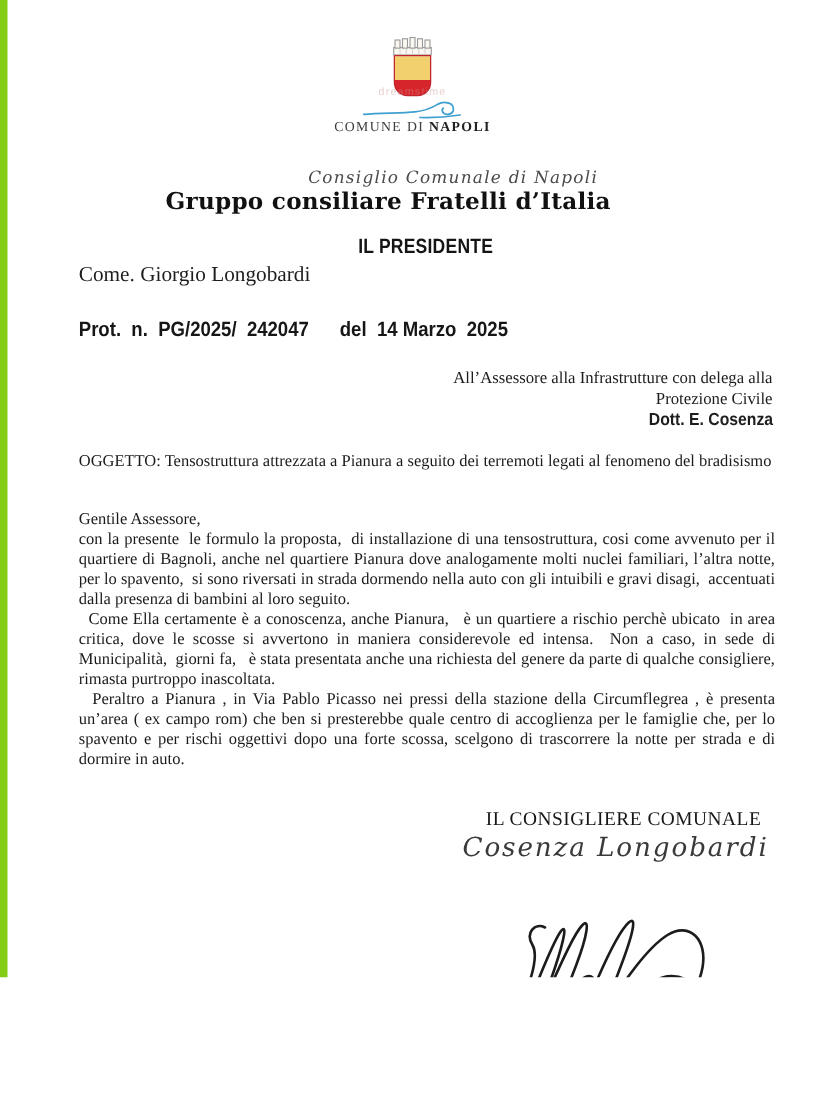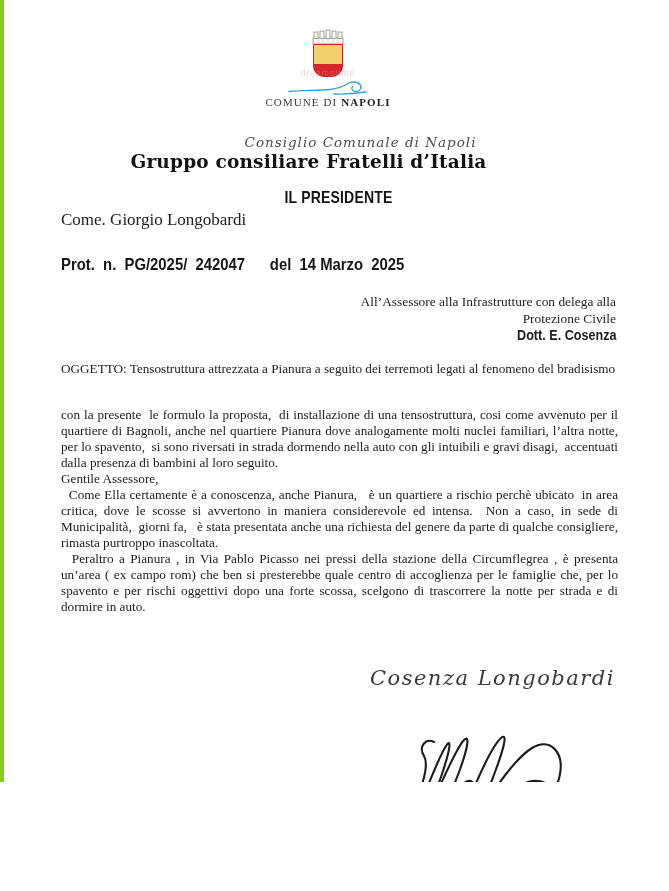--- a/index.html
+++ b/index.html
@@ -1,20 +1,20 @@
 <!DOCTYPE html>
 <html><head>
 <meta charset="utf-8">
 <style>
   html,body{margin:0;padding:0;background:#ffffff;}
   .page{
     position:relative;
     width:669px;height:782px;
     background:#ffffff;
-    border-left:4px solid #84cc16;
+    border-left:6px solid #84cc16;
     box-sizing:border-box;
     font-family:"Liberation Serif", serif;
     color:#1c1c1c;
     overflow:hidden;
   }
   
   .logo{position:absolute;top:28px;left:244px;width:160px;display:flex;flex-direction:column;align-items:center;}
   .crown{display:block;}
   .shield{
     width:30px;height:33px;
@@ -141,27 +141,28 @@
 
   <div class="recipient">
     <div>All’Assessore alla Infrastrutture con delega alla</div>
     <div>Protezione Civile</div>
     <div><span class="cond">Dott. E. Cosenza</span></div>
   </div>
 
   <div class="subject">OGGETTO: Tensostruttura attrezzata a Pianura a seguito dei terremoti legati al fenomeno del bradisismo</div>
 
   <div class="letter-body">
+    <p>Gentile Assessore,</p>
     <p>con la presente&nbsp; le formulo la proposta,&nbsp; di installazione di una tensostruttura, cosi come avvenuto per il quartiere di Bagnoli, anche nel quartiere Pianura dove analogamente molti nuclei familiari, l’altra notte, per lo spavento,&nbsp; si sono riversati in strada dormendo nella auto con gli intuibili e gravi disagi,&nbsp; accentuati dalla presenza di bambini al loro seguito.</p>
-    <p>Gentile Assessore,</p>
     <p>&nbsp;&nbsp;Come Ella certamente è a conoscenza, anche Pianura,&nbsp;&nbsp; è un quartiere a rischio perchè ubicato&nbsp; in area critica, dove le scosse si avvertono in maniera considerevole ed intensa.&nbsp; Non a caso, in sede di Municipalità,&nbsp; giorni fa,&nbsp;&nbsp; è stata presentata anche una richiesta del genere da parte di qualche consigliere, rimasta purtroppo inascoltata.</p>
     <p>&nbsp;&nbsp;Peraltro a Pianura , in Via Pablo Picasso nei pressi della stazione della Circumflegrea , è presenta un’area ( ex campo rom) che ben si presterebbe quale centro di accoglienza per le famiglie che, per lo spavento e per rischi oggettivi dopo una forte scossa, scelgono di trascorrere la notte per strada e di dormire in auto.</p>
   </div>
 
 
+  <div class="sig-role">IL CONSIGLIERE COMUNALE</div>
   <div class="sig-name">Cosenza Longobardi</div>
 
   <svg class="signature" width="178" height="104" viewBox="0 0 178 104">
     <g fill="none" stroke="#1c1c1c" stroke-width="2.1" stroke-linecap="round" stroke-linejoin="round">
       <path d="M30,18 C22,14 14,22 20,32 C26,42 16,70 6,88 C2,95 8,98 12,90 C22,68 34,34 42,22 C48,13 46,26 38,50 C31,71 22,92 18,97"></path>
       <path d="M26,84 C38,58 52,24 60,16 C66,10 64,24 55,48 C47,69 40,86 37,92"></path>
       <path d="M48,74 C54,62 64,54 68,58 C72,62 62,76 56,84"></path>
       <path d="M60,88 C72,58 88,22 97,14 C104,8 100,24 91,48 C83,69 76,88 74,93"></path>
       <path d="M78,86 C92,62 112,34 128,24 C146,13 160,28 156,50 C152,72 134,88 120,82 C110,78 112,62 124,58 C137,54 152,62 154,72"></path>
       <path d="M158,76 C162,72 168,74 166,80 C164,84 160,84 160,80"></path>

